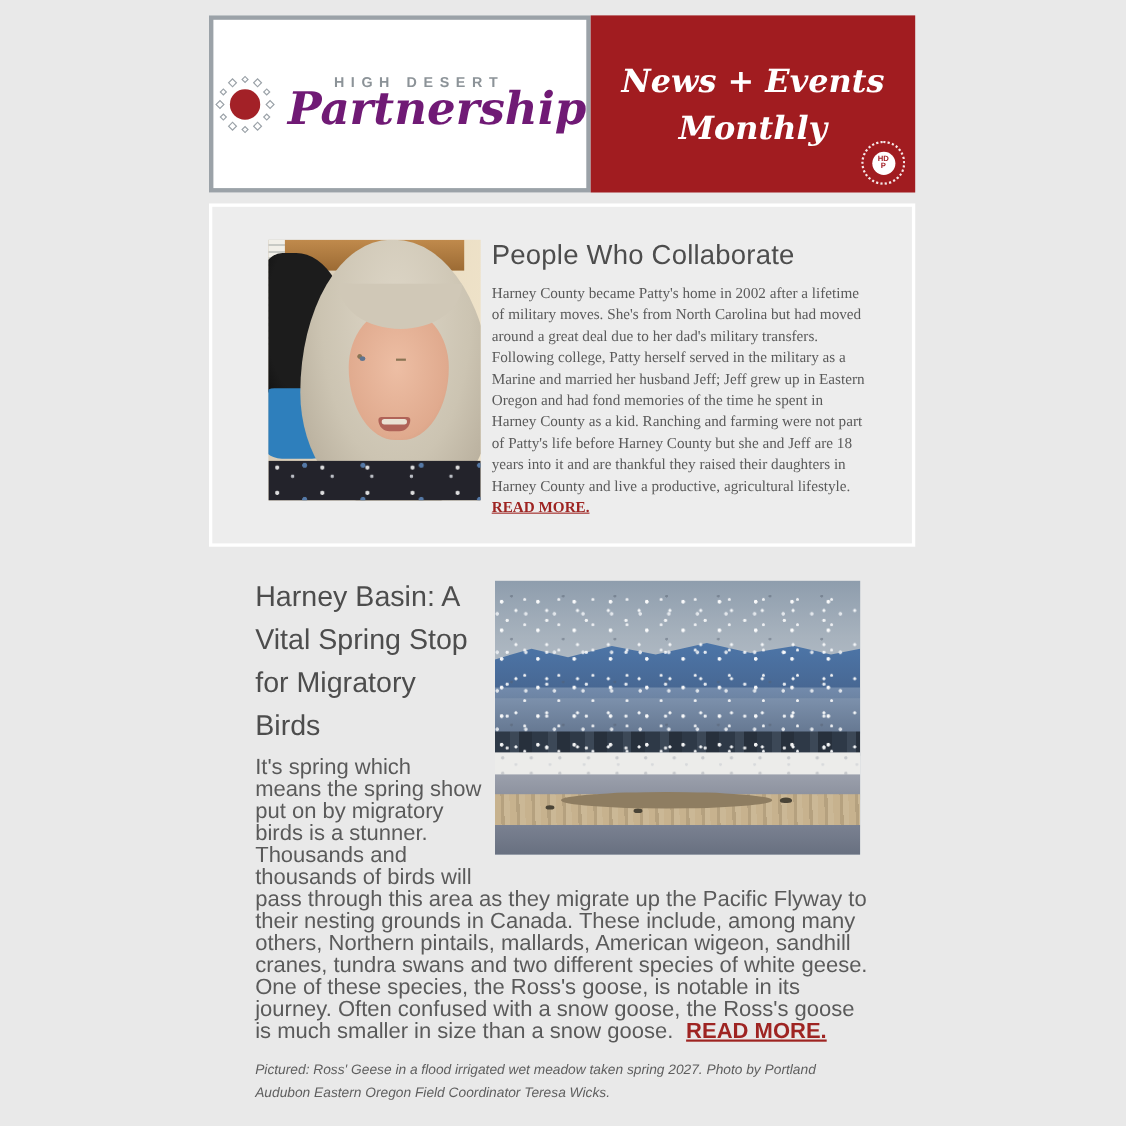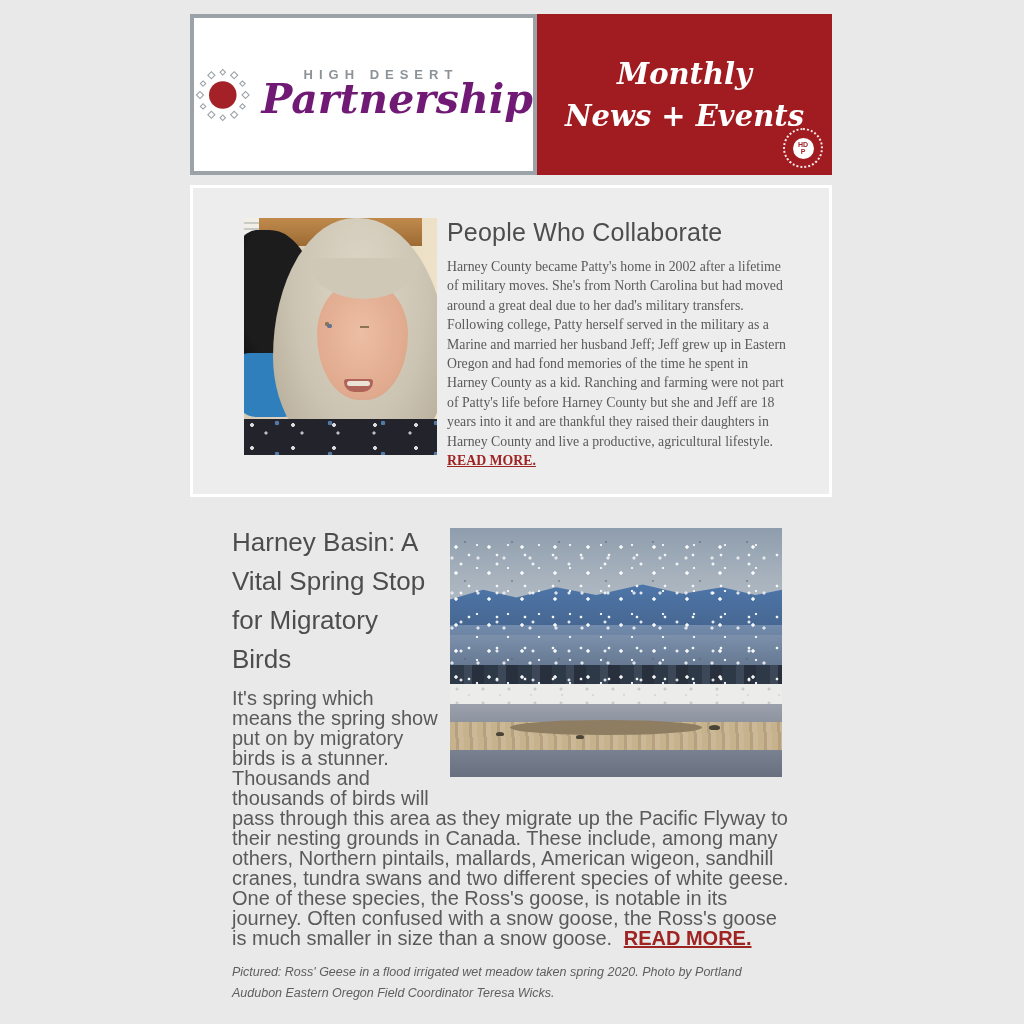--- a/index.html
+++ b/index.html
@@ -140,22 +140,22 @@
           <rect x="-3.2" y="-3.2" width="6.4" height="6.4" transform="translate(80.9,29) rotate(45)"></rect>
         </g>
         <circle cx="48" cy="48" r="23" fill="#A32127"></circle>
       </svg>
       <div class="logo-text">
         <div class="brand-top">HIGH DESERT</div>
         <div class="brand-script">Partnership</div>
       </div>
     </div>
     <div class="banner">
+      <div class="banner-line">News + Events</div>
       <div class="banner-line">Monthly</div>
-      <div class="banner-line">News + Events</div>
       <div class="badge">
         <div class="badge-inner">
           <span>HD</span>
           <span>P</span>
         </div>
       </div>
     </div>
   </div>
 
   <div class="panel1">
@@ -206,21 +206,21 @@
       <div class="bd-goose" style="left:14%; top:82%; width:8px; height:4px;"></div>
       <div class="bd-speckles"></div>
     </div>
     <h2 class="s2-title">
       <span>Harney Basin: A</span>
       <span>Vital Spring Stop</span>
       <span>for Migratory</span>
       <span>Birds</span>
     </h2>
     <p class="s2-body"><span>It's spring which means the spring show put on by migratory birds is a stunner. Thousands and thousands of birds will pass through this area as they migrate up the Pacific Flyway to their nesting grounds in Canada. These include, among many others, Northern pintails, mallards, American wigeon, sandhill cranes, tundra swans and two different species of white geese. One of these species, the Ross's goose, is notable in its journey. Often confused with a snow goose, the Ross's goose is much smaller in size than a snow goose. </span><a class="readmore">READ MORE.</a></p>
-    <p class="caption">Pictured: Ross' Geese in a flood irrigated wet meadow taken spring 2020. Photo by Portland Audubon Eastern Oregon Field Coordinator Teresa Wicks.</p>
+    <p class="caption">Pictured: Ross' Geese in a flood irrigated wet meadow taken spring 2027. Photo by Portland Audubon Eastern Oregon Field Coordinator Teresa Wicks.</p>
 
     <div class="bottomphoto">
       <div class="cloud c1"></div>
 
       <div class="cloud c3"></div>
     </div>
   </div>
 
 </div>
 

